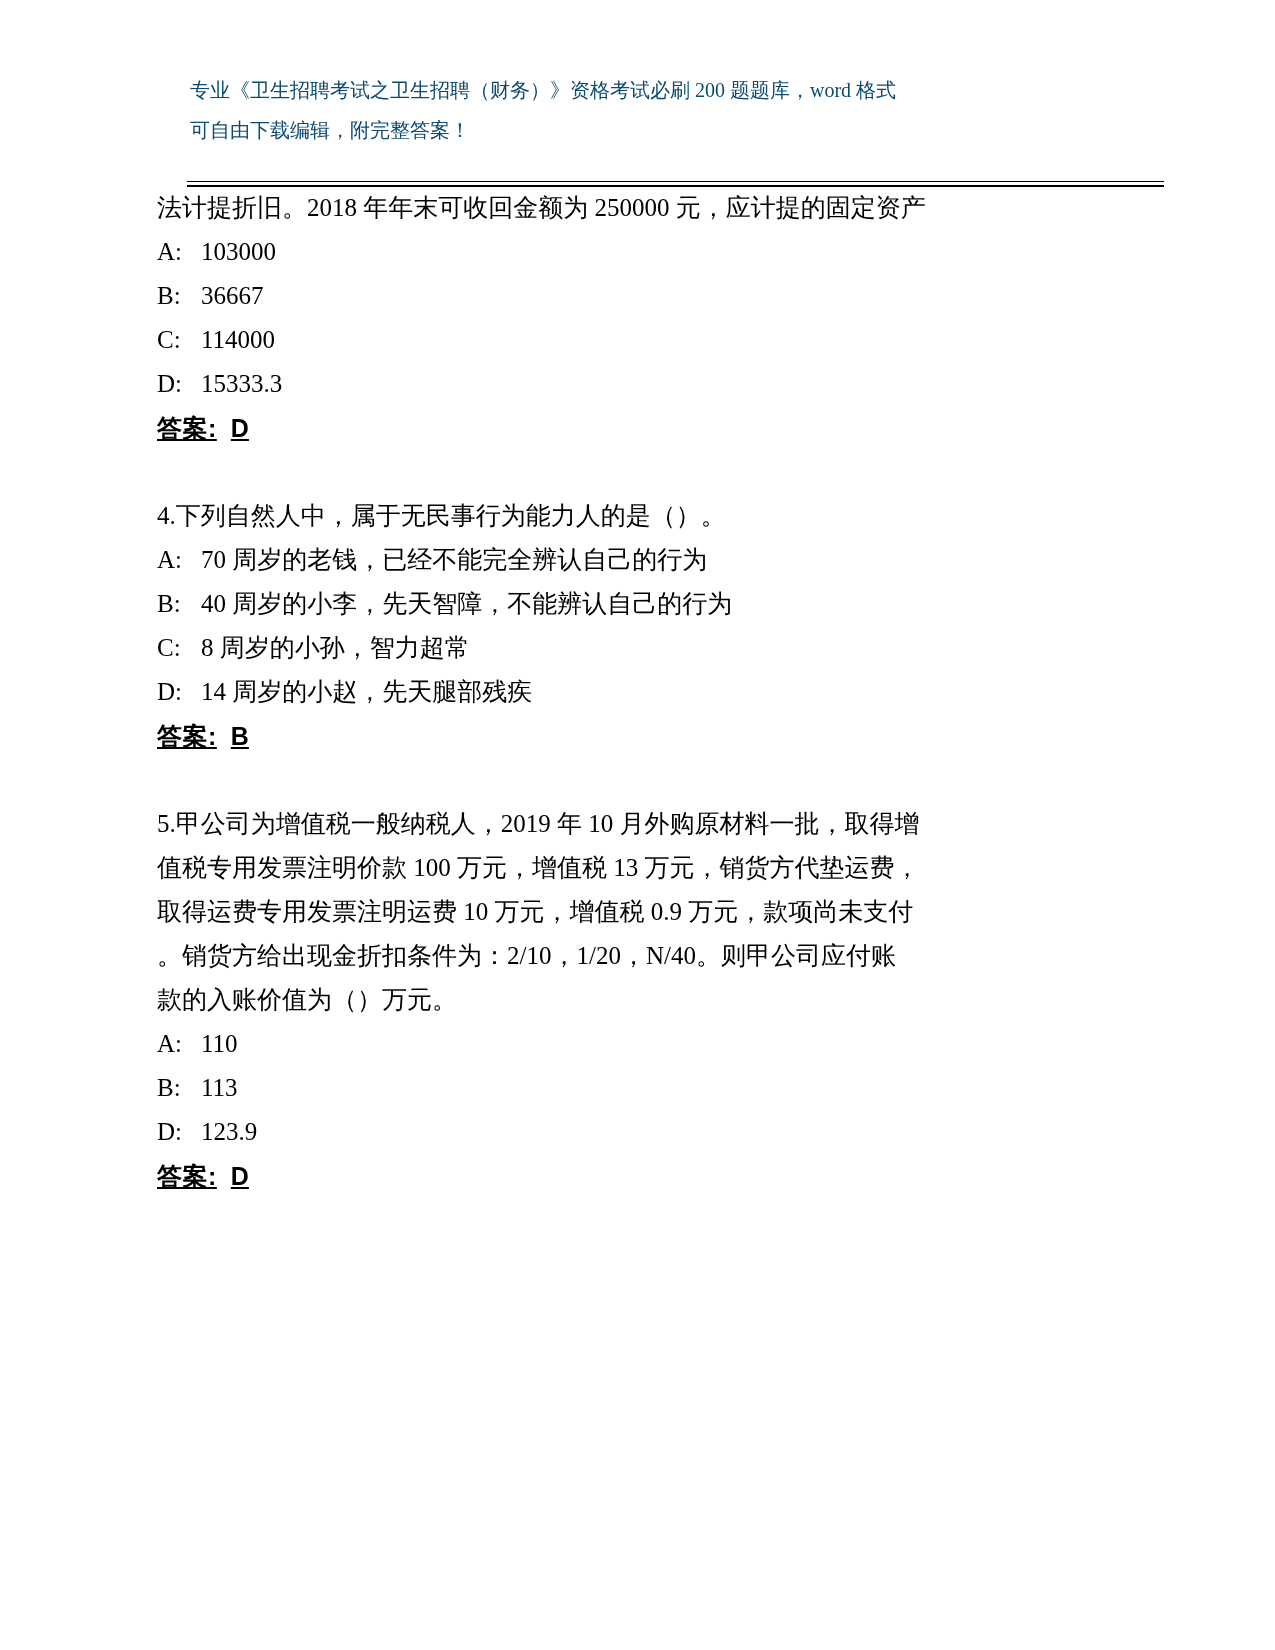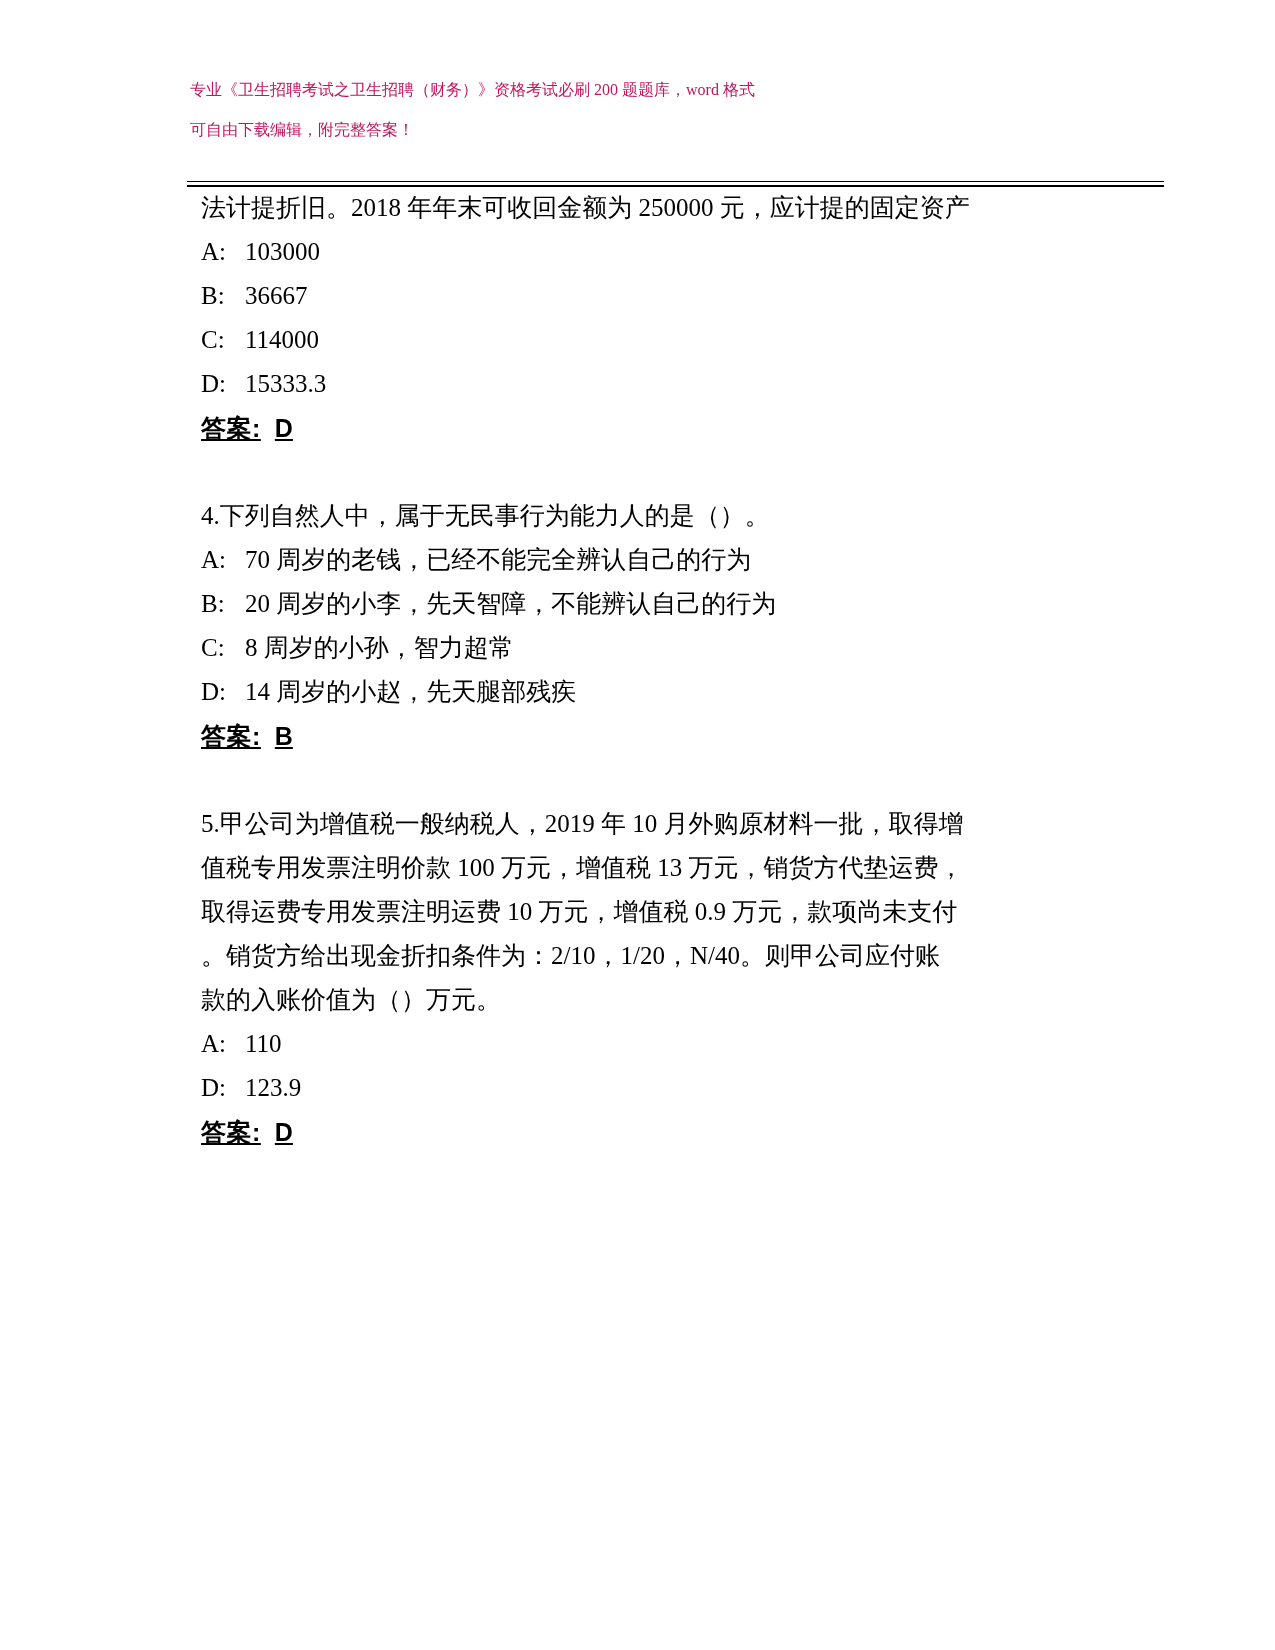--- a/index.html
+++ b/index.html
@@ -10,23 +10,23 @@
     background: #ffffff;
     color: #000000;
     font-family: "Liberation Serif", "DejaVu Serif", serif;
     overflow: hidden;
   }
   .header {
     position: absolute;
     left: 190px;
     top: 70px;
     width: 940px;
-    font-size: 16px;
+    font-size: 20px;
     line-height: 40px;
-    color: #be185d;
+    color: #0c4a6e;
   }
   .header .hline { white-space: nowrap; }
   .header-rule {
     position: absolute;
     left: 187px;
     top: 181px;
     width: 977px;
     height: 3px;
     border-top: 1px solid #000000;
     border-bottom: 2px solid #000000;
@@ -34,21 +34,20 @@
   .body-block {
     position: absolute;
     left: 157px;
     top: 186px;
     width: 960px;
     font-size: 25px;
   }
   .line {
     line-height: 44px;
     white-space: nowrap;
-    margin-left: 44px;
   }
   .question + .question { margin-top: 44px; }
   .opt-label {
     display: inline-block;
     width: 44px;
   }
   .answer-row {
     font-family: "Liberation Sans", "DejaVu Sans", sans-serif;
     font-weight: 700;
     text-decoration: underline;
@@ -88,21 +87,21 @@
         <span class="answer-label">答案:</span><span class="answer-value">D</span>
       </div>
     </section>
 
     <section class="question">
       <div class="line stem-line">4.下列自然人中，属于无民事行为能力人的是（）。</div>
       <div class="line option-row">
         <span class="opt-label">A:</span><span class="opt-text">70 周岁的老钱，已经不能完全辨认自己的行为</span>
       </div>
       <div class="line option-row">
-        <span class="opt-label">B:</span><span class="opt-text">20 周岁的小李，先天智障，不能辨认自己的行为</span>
+        <span class="opt-label">B:</span><span class="opt-text">40 周岁的小李，先天智障，不能辨认自己的行为</span>
       </div>
       <div class="line option-row">
         <span class="opt-label">C:</span><span class="opt-text">8 周岁的小孙，智力超常</span>
       </div>
       <div class="line option-row">
         <span class="opt-label">D:</span><span class="opt-text">14 周岁的小赵，先天腿部残疾</span>
       </div>
       <div class="line answer-row">
         <span class="answer-label">答案:</span><span class="answer-value">B</span>
       </div>
@@ -111,20 +110,23 @@
     <section class="question">
       <div class="line stem-line">5.甲公司为增值税一般纳税人，2019 年 10 月外购原材料一批，取得增</div>
       <div class="line stem-line">值税专用发票注明价款 100 万元，增值税 13 万元，销货方代垫运费，</div>
       <div class="line stem-line">取得运费专用发票注明运费 10 万元，增值税 0.9 万元，款项尚未支付</div>
       <div class="line stem-line">。销货方给出现金折扣条件为：2/10，1/20，N/40。则甲公司应付账</div>
       <div class="line stem-line">款的入账价值为（）万元。</div>
       <div class="line option-row">
         <span class="opt-label">A:</span><span class="opt-text">110</span>
       </div>
       <div class="line option-row">
+        <span class="opt-label">B:</span><span class="opt-text">113</span>
+      </div>
+      <div class="line option-row">
         <span class="opt-label">D:</span><span class="opt-text">123.9</span>
       </div>
       <div class="line answer-row">
         <span class="answer-label">答案:</span><span class="answer-value">D</span>
       </div>
     </section>
 
   </div>
 </div>
 

